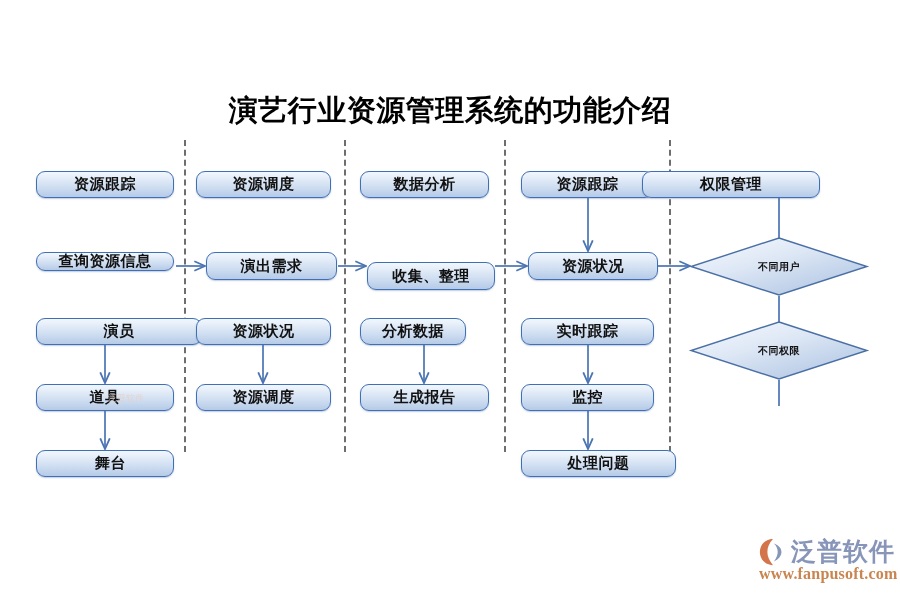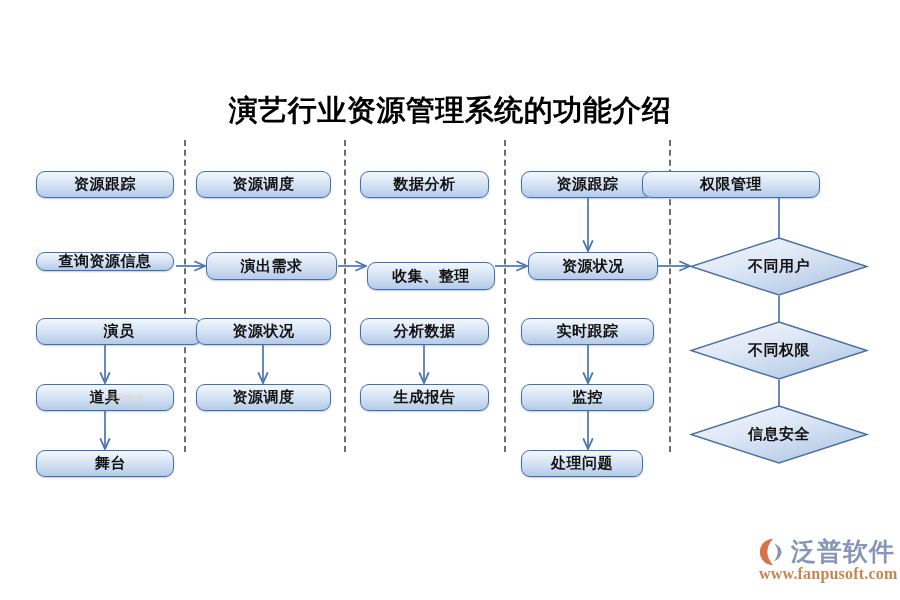--- a/index.html
+++ b/index.html
@@ -76,21 +76,21 @@
   }
   .diamond-label {
     position: absolute;
     left: 0;
     top: 0;
     width: 100%;
     height: 100%;
     display: flex;
     align-items: center;
     justify-content: center;
-    font-size: 15px;
+    font-size: 10px;
     font-weight: bold;
     color: #111111;
     white-space: nowrap;
     letter-spacing: 0.5px;
   }
 
   
   .conn {
     position: absolute;
     overflow: visible;
@@ -203,33 +203,33 @@
   <div class="node" style="left:206px;top:252px;width:131px;height:28px;">演出需求</div>
 
   <div class="node" style="left:196px;top:318px;width:135px;height:27px;">资源状况</div>
 
   <div class="node" style="left:196px;top:384px;width:135px;height:27px;">资源调度</div>
 
   <div class="node" style="left:360px;top:171px;width:129px;height:27px;">数据分析</div>
 
   <div class="node" style="left:367px;top:252px;width:128px;height:28px;margin-top:10px;">收集、整理</div>
 
-  <div class="node" style="left:360px;top:318px;width:129px;height:27px;">分析数据</div>
+  <div class="node" style="left:360px;top:318px;width:106px;height:27px;border-radius:10px;">分析数据</div>
 
   <div class="node" style="left:360px;top:384px;width:129px;height:27px;">生成报告</div>
 
   <div class="node" style="left:521px;top:171px;width:133px;height:27px;">资源跟踪</div>
 
   <div class="node" style="left:528px;top:252px;width:130px;height:28px;">资源状况</div>
 
   <div class="node" style="left:521px;top:318px;width:133px;height:27px;">实时跟踪</div>
 
   <div class="node" style="left:521px;top:384px;width:133px;height:27px;">监控</div>
 
-  <div class="node" style="left:521px;top:450px;width:122px;height:27px;">处理问题</div>
+  <div class="node" style="left:521px;top:450px;width:155px;height:27px;">处理问题</div>
 
   <div class="node" style="left:642px;top:171px;width:178px;height:27px;">权限管理</div>
 
   <div class="diamond-wrap" style="left:690px;top:237px;width:178px;height:59px;">
     <svg width="178" height="59" viewBox="0 0 178 59">
       <defs>
         <linearGradient id="dg1" x1="0" y1="0" x2="0.85" y2="1">
           <stop offset="0%" stop-color="#f7fafe"></stop>
           <stop offset="45%" stop-color="#dde7f5"></stop>
           <stop offset="100%" stop-color="#aec4e2"></stop>
@@ -247,33 +247,20 @@
           <stop offset="0%" stop-color="#f7fafe"></stop>
           <stop offset="45%" stop-color="#dde7f5"></stop>
           <stop offset="100%" stop-color="#aec4e2"></stop>
         </linearGradient>
       </defs>
       <polygon points="89,1 177,29.5 89,58 1,29.5" fill="url(#dg2)" stroke="#4a6fa5" stroke-width="1.4"></polygon>
     </svg>
     <div class="diamond-label">不同权限</div>
   </div>
 
-  <div class="diamond-wrap" style="left:690px;top:405px;width:178px;height:59px;">
-    <svg width="178" height="59" viewBox="0 0 178 59">
-      <defs>
-        <linearGradient id="dg3" x1="0" y1="0" x2="0.85" y2="1">
-          <stop offset="0%" stop-color="#f7fafe"></stop>
-          <stop offset="45%" stop-color="#dde7f5"></stop>
-          <stop offset="100%" stop-color="#aec4e2"></stop>
-        </linearGradient>
-      </defs>
-      <polygon points="89,1 177,29.5 89,58 1,29.5" fill="url(#dg3)" stroke="#4a6fa5" stroke-width="1.4"></polygon>
-    </svg>
-    <div class="diamond-label">信息安全</div>
-  </div>
 
   <div class="watermark" style="left:108px;top:392px;">泛普软件</div>
 
   <div id="brand-logo">
     <svg id="brand-mark" viewBox="0 0 32 32">
       <path d="M16 2 C7 2 2 9 2 16 C2 23 7 30 16 30 C12 25 10 21 10 16 C10 11 12 6 16 2 Z" fill="#d4744a"></path>
       <path d="M17 7 C22 9 25 12 25 16 C25 20 22 24 17 26 C20 22 21 19 21 16 C21 13 20 10 17 7 Z" fill="#8795b8"></path>
     </svg>
     <div id="brand-name">泛普软件</div>
     <div id="brand-url">www.fanpusoft.com</div>

